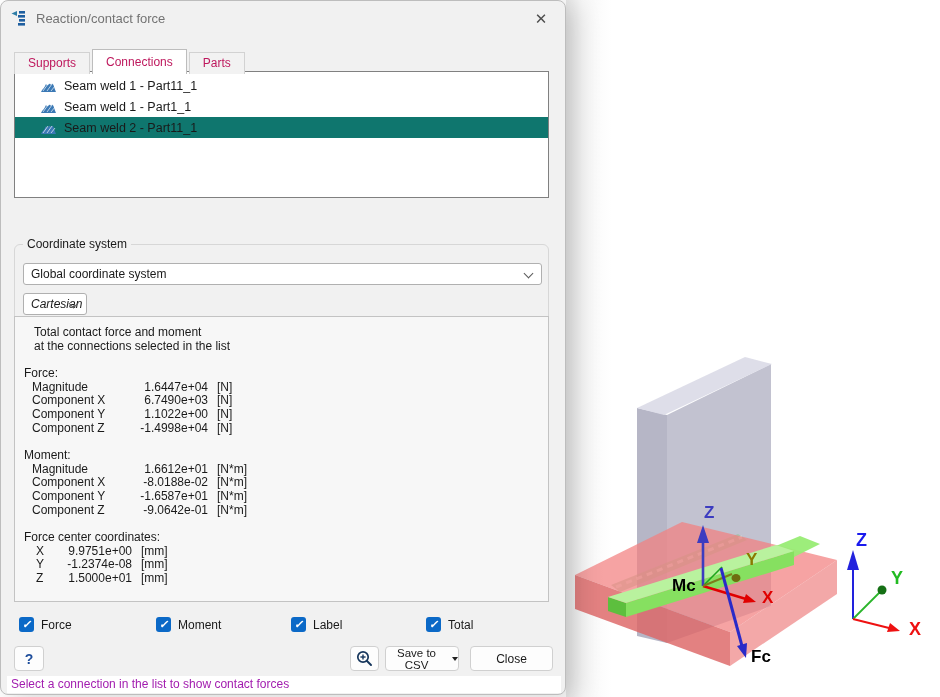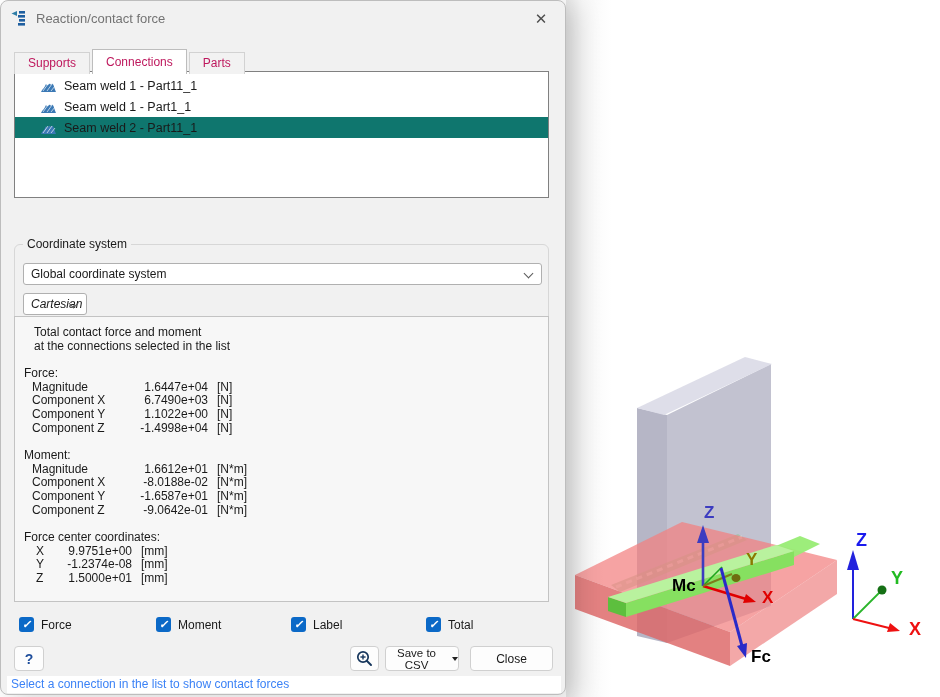--- a/index.html
+++ b/index.html
@@ -72,21 +72,21 @@
     align-items:center;justify-content:center;padding:0;}
   .help-btn{left:13px;width:30px;color:#1f4e9c;font-weight:bold;font-size:14px;}
   .zoom-btn{left:349px;width:29px;}
   .csv-btn{left:384px;width:74px;font-size:11.5px;}
   .dd-arrow{width:0;height:0;border-left:3.5px solid transparent;border-right:3.5px solid transparent;
     border-top:4px solid #222;margin-left:5px;}
   .close-btn2{left:469px;width:83px;}
 
   
   .statusbar{position:absolute;left:6px;top:675px;width:554px;height:17px;background:#fff;
-    line-height:17px;padding-left:4px;font-size:12px;color:#3b82f6;}
+    line-height:17px;padding-left:4px;font-size:12px;color:#a21caf;}
 </style>
 </head>
 <body>
 
 <div class="scene">
   <svg width="374" height="697" viewBox="0 0 374 697">
 
     <g>
       <polygon points="71,408 101,415 101,643 71,636" fill="#a6a6ba" fill-opacity="0.82"></polygon>
       <polygon points="101,415 205,364 205,606 101,643" fill="#b4b4c6" fill-opacity="0.82"></polygon>

